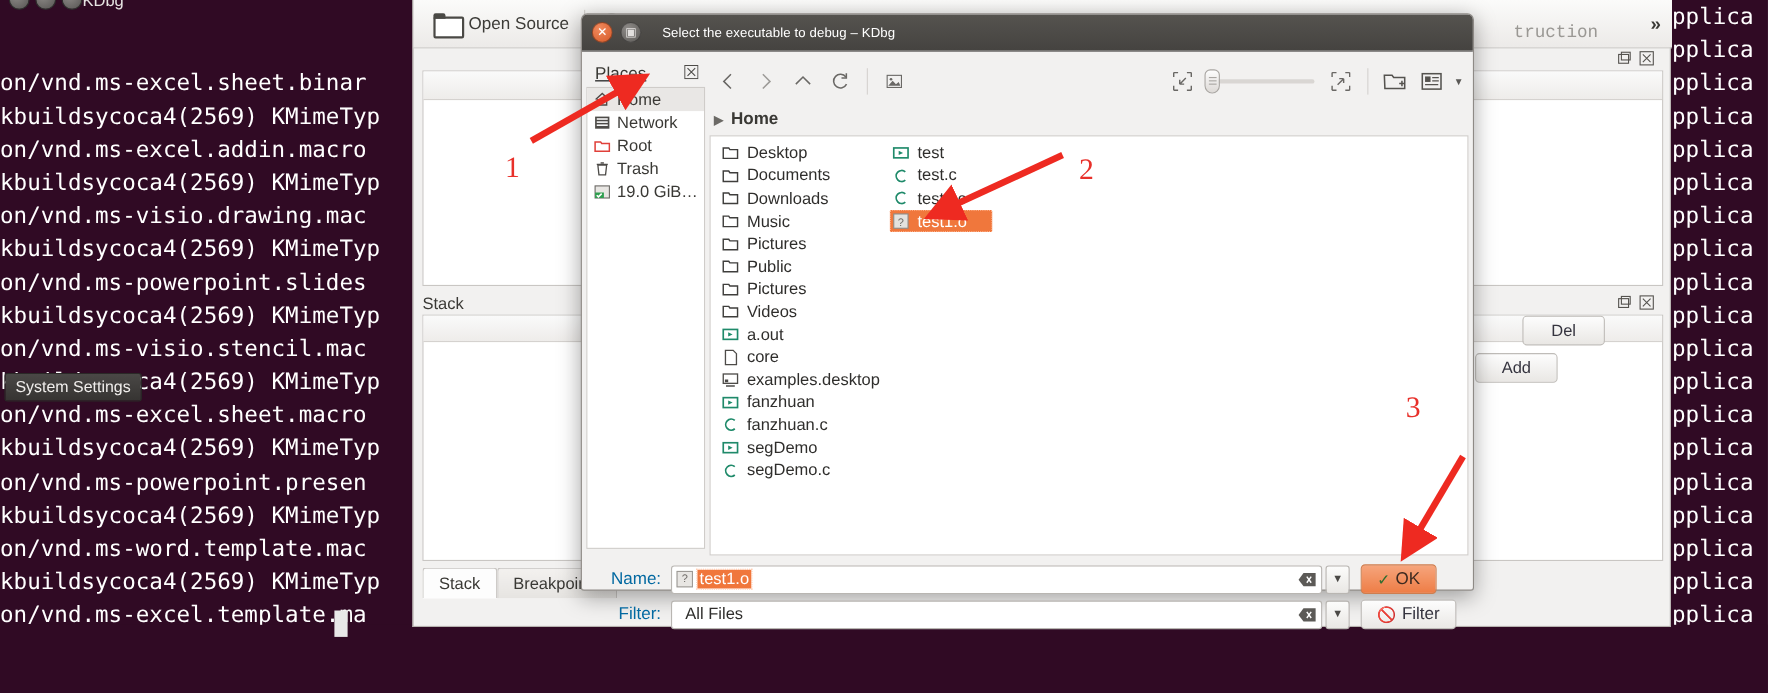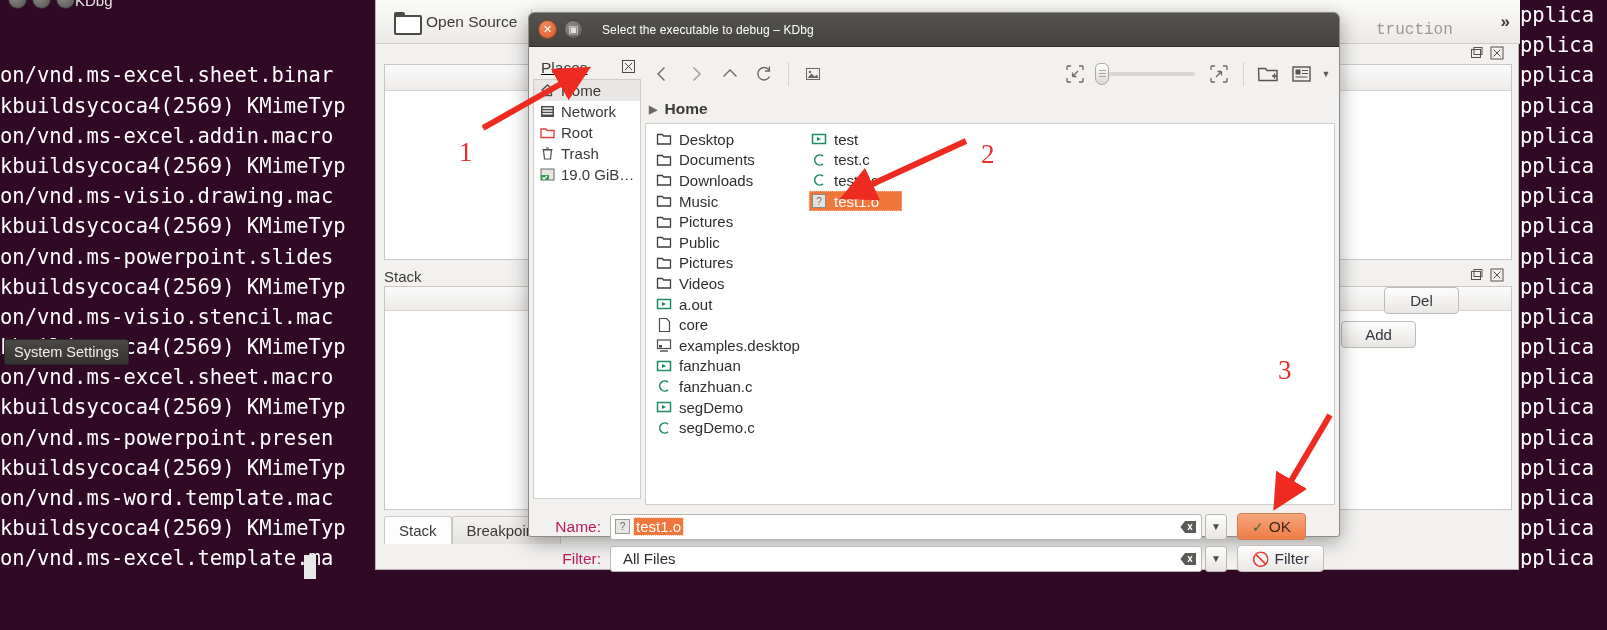--- a/index.html
+++ b/index.html
@@ -215,21 +215,21 @@
     font-size:15px; color:#2f2e2c; padding-left:2px;
   }
   .frow .ico { width:16px;height:16px;flex:0 0 16px;display:flex;align-items:center;justify-content:center; }
   .frow.sel {
     background:#f0773c; color:#ffffff;
     outline:1px dotted #ffb18a; outline-offset:-1px;
     width:93px; border-radius:1px;
   }
 
   .form-row { position:absolute; display:flex; align-items:center; }
-  .form-lbl { width:64px; text-align:right; font-size:15.5px; color:#be185d; margin-right:9px; }
+  .form-lbl { width:64px; text-align:right; font-size:15.5px; color:#0369a1; margin-right:9px; }
   .inp {
     height:26px; background:#fff; border:1px solid #b9b6b2; border-radius:3px;
     display:flex; align-items:center; padding:0 2px 0 4px; font-size:15px; color:#2f2e2c;
     position:relative;
   }
   .inp .clear {
     position:absolute; right:4px; top:4px; width:17px;height:17px;
     display:flex;align-items:center;justify-content:center;
   }
   .combo-arrow {

